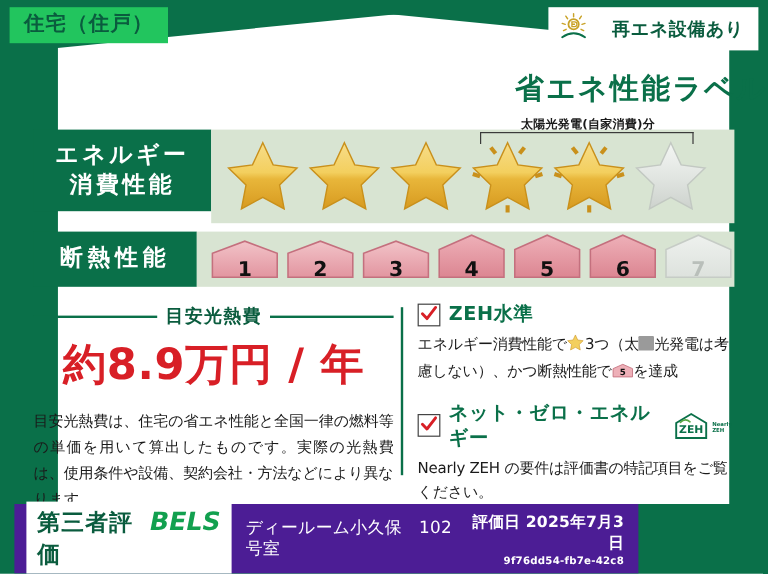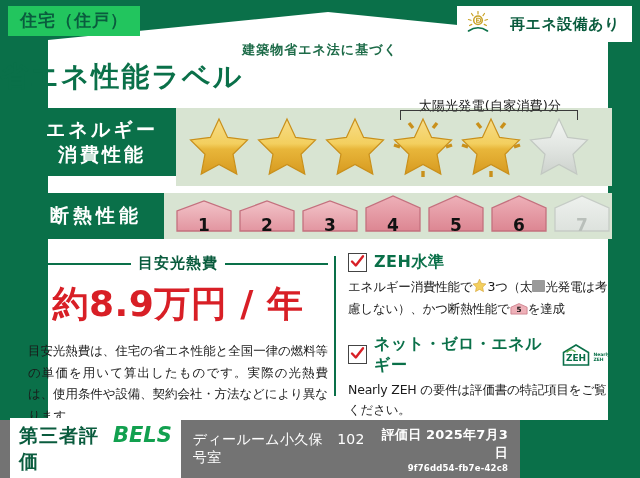--- a/index.html
+++ b/index.html
@@ -32,22 +32,22 @@
     padding:4px 12px 4px 8px;
   }
   .re-badge .txt{color:#0a5c3e;font-size:15px;font-weight:bold;letter-spacing:.5px;}
 
   
   .title-sub{
     position:absolute;left:0;right:0;top:41px;text-align:center;z-index:6;
     color:#1d6b48;font-size:13px;font-weight:bold;letter-spacing:1px;
   }
   .title-main{
-    position:absolute;left:0;right:0;top:58px;text-align:left;z-index:6;
-    color:#0a7049;font-size:28px;font-weight:bold;letter-spacing:2px;
+    position:absolute;left:0;right:0;top:58px;text-align:right;z-index:6;
+    color:#0a7049;font-size:24px;font-weight:bold;letter-spacing:2px;
   }
 
   
   .rows{position:absolute;left:28px;top:108px;width:584px;}
   .row{display:flex;align-items:stretch;margin-bottom:7px;}
   .row-key{
     width:148px;background:#0a7049;color:#ffffff;
     display:flex;flex-direction:column;align-items:center;justify-content:center;
     font-size:19px;font-weight:bold;letter-spacing:3px;line-height:1.32;
   }
@@ -62,21 +62,21 @@
   .row-insul .row-val{height:46px;}
 
   
   .stars{display:flex;align-items:center;gap:2px;padding-left:10px;}
   .star{width:66px;height:64px;position:relative;}
   .star svg{display:block;}
 
   
   .solar-note{
     position:absolute;left:222px;top:-11px;width:184px;text-align:center;
-    font-size:13px;color:#1a1a1a;font-weight:normal;letter-spacing:.2px;
+    font-size:10px;color:#1a1a1a;font-weight:bold;letter-spacing:.2px;
   }
   .solar-bracket{
     position:absolute;left:224px;top:2px;width:176px;height:9px;
     border:1.5px solid #3a3a3a;border-bottom:none;
   }
 
   
   .houses{display:flex;align-items:flex-end;gap:3px;padding-left:10px;}
   .house{position:relative;width:60px;}
   .house .num{
@@ -124,21 +124,21 @@
   .redact{
     display:inline-block;width:13px;height:12px;background:#9a9a9a;
     vertical-align:-1px;border-radius:1px;
   }
   .mini-house{display:inline-block;vertical-align:-3px;}
   .zeh-logo{display:inline-flex;align-items:flex-end;gap:2px;vertical-align:-5px;}
   .zeh-logo .nearly{font-size:4.5px;color:#0a7049;line-height:1.1;font-weight:bold;}
 
   
   .footer{
-    position:absolute;left:0;bottom:0;width:520px;height:58px;background:#737373;
+    position:absolute;left:12px;bottom:0;width:520px;height:58px;background:#4c1d95;
     display:flex;align-items:center;
   }
   .bels-tag{
     margin-left:10px;background:#ffffff;padding:5px 9px 6px 9px;
     display:flex;align-items:baseline;gap:6px;
   }
   .bels-tag .jp{color:#0a5c3e;font-size:19px;font-weight:bold;letter-spacing:1px;}
   .bels-tag .en{color:#12a04f;font-size:21px;font-weight:bold;letter-spacing:0px;font-style:italic;}
   .bldg{color:#ffffff;font-size:14px;margin-left:12px;letter-spacing:.3px;}
   .foot-right{margin-left:auto;margin-right:12px;text-align:right;}
@@ -167,21 +167,20 @@
           <line x1="21.4" y1="15.5" x2="19.2" y2="14.4"></line>
         </g>
         <circle cx="13" cy="10.2" r="4.3" fill="none" stroke="#c9a227" stroke-width="1.5"></circle>
         <path d="M11.6 8.2 h2.2 a2 2 0 0 1 0 4 h-2.2 z M11.6 10.2 h2.6" fill="none" stroke="#c9a227" stroke-width="1.1"></path>
         <path d="M3.5 21 Q13 14.5 22.5 21" fill="none" stroke="#0a7049" stroke-width="1.6" stroke-linecap="round"></path>
       </svg>
     </span>
     <span class="txt">再エネ設備あり</span>
   </div>
 
-  <div class="title-sub">建築物省エネ法に基づく</div>
   <div class="title-main">省エネ性能ラベル</div>
 
   <div class="rows">
 
     <div class="row row-energy">
       <div class="row-key">
         <span>エネルギー</span>
         <span>消費性能</span>
       </div>
       <div class="row-val">

